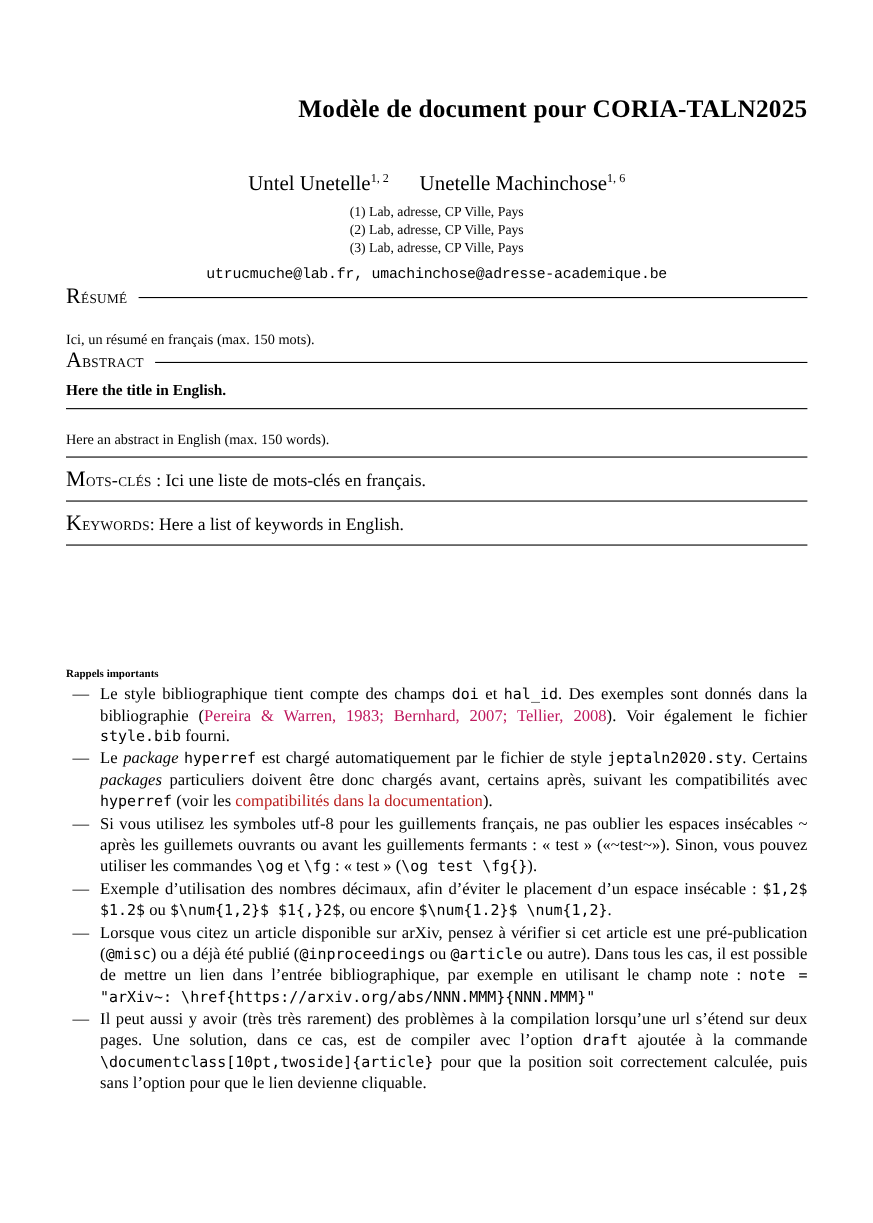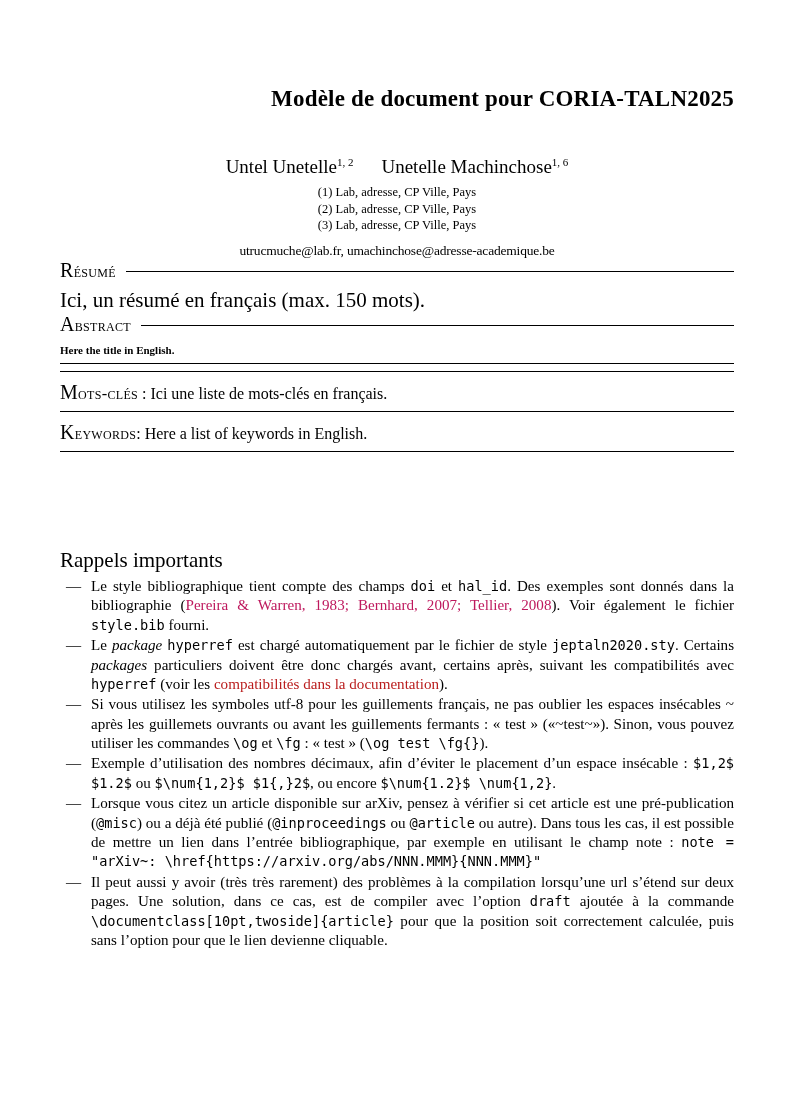--- a/index.html
+++ b/index.html
@@ -46,21 +46,21 @@
     vertical-align: super;
   }
   .affils {
     text-align: center;
     font-size: 12.5px;
     line-height: 1.32;
     margin-top: 6px;
   }
   .emails {
     text-align: center;
-    font-family: Liberation Serif, serif;
+    font-family: Liberation Mono, monospace;
     font-size: 13.5px;
     margin-top: 9px;
     letter-spacing: -0.2px;
   }
   .section-head-row {
     display: flex;
     align-items: center;
   }
   .sc {
     font-variant: small-caps;
@@ -78,43 +78,43 @@
     margin-left: 10px;
     position: relative;
     top: 1px;
   }
   .hr-full {
     border: 0;
     border-top: 1px solid #000;
     margin: 7px 0 0 0;
   }
   .body-text {
-    font-size: 21px;
+    font-size: 13px;
     line-height: 1.25;
-    margin-top: 5px;
+    margin-top: 20px;
   }
   .eng-title {
-    font-size: 11px;
+    font-size: 14px;
     font-weight: bold;
     margin-top: 8px;
   }
   .kw-line {
     font-size: 16px;
     margin-top: 9px;
   }
   .kw-line .sc {
     font-size: 16.5px;
   }
   .gap-block {
     height: 88px;
   }
   .reminders-head {
-    font-size: 21px;
-    font-weight: normal;
-    margin-top: 8px;
+    font-size: 10px;
+    font-weight: bold;
+    margin-top: 23px;
   }
   ul.dashlist {
     list-style: none;
     margin: 4px 0 0 0;
     padding: 0;
   }
   ul.dashlist > li {
     position: relative;
     padding-left: 31px;
     font-size: 15.1px;
@@ -165,20 +165,21 @@
     <span class="rule-right"></span>
   </div>
   <div class="body-text">Ici, un résumé en français (max. 150 mots).</div>
 
   <div class="section-head-row">
     <span class="sc"><span class="first">A</span><span>bstract</span></span>
     <span class="rule-right"></span>
   </div>
   <div class="eng-title">Here the title in English.</div>
   <hr class="hr-full">
+  <div class="body-text">Here an abstract in English (max. 150 words).</div>
   <hr class="hr-full">
 
   <div class="kw-line">
     <span class="sc"><span class="first">M</span><span>ots-clés</span></span><span> : </span><span>Ici une liste de mots-clés en français.</span>
   </div>
   <hr class="hr-full">
 
   <div class="kw-line">
     <span class="sc"><span class="first">K</span><span>eywords</span></span><span>: </span><span>Here a list of keywords in English.</span>
   </div>

